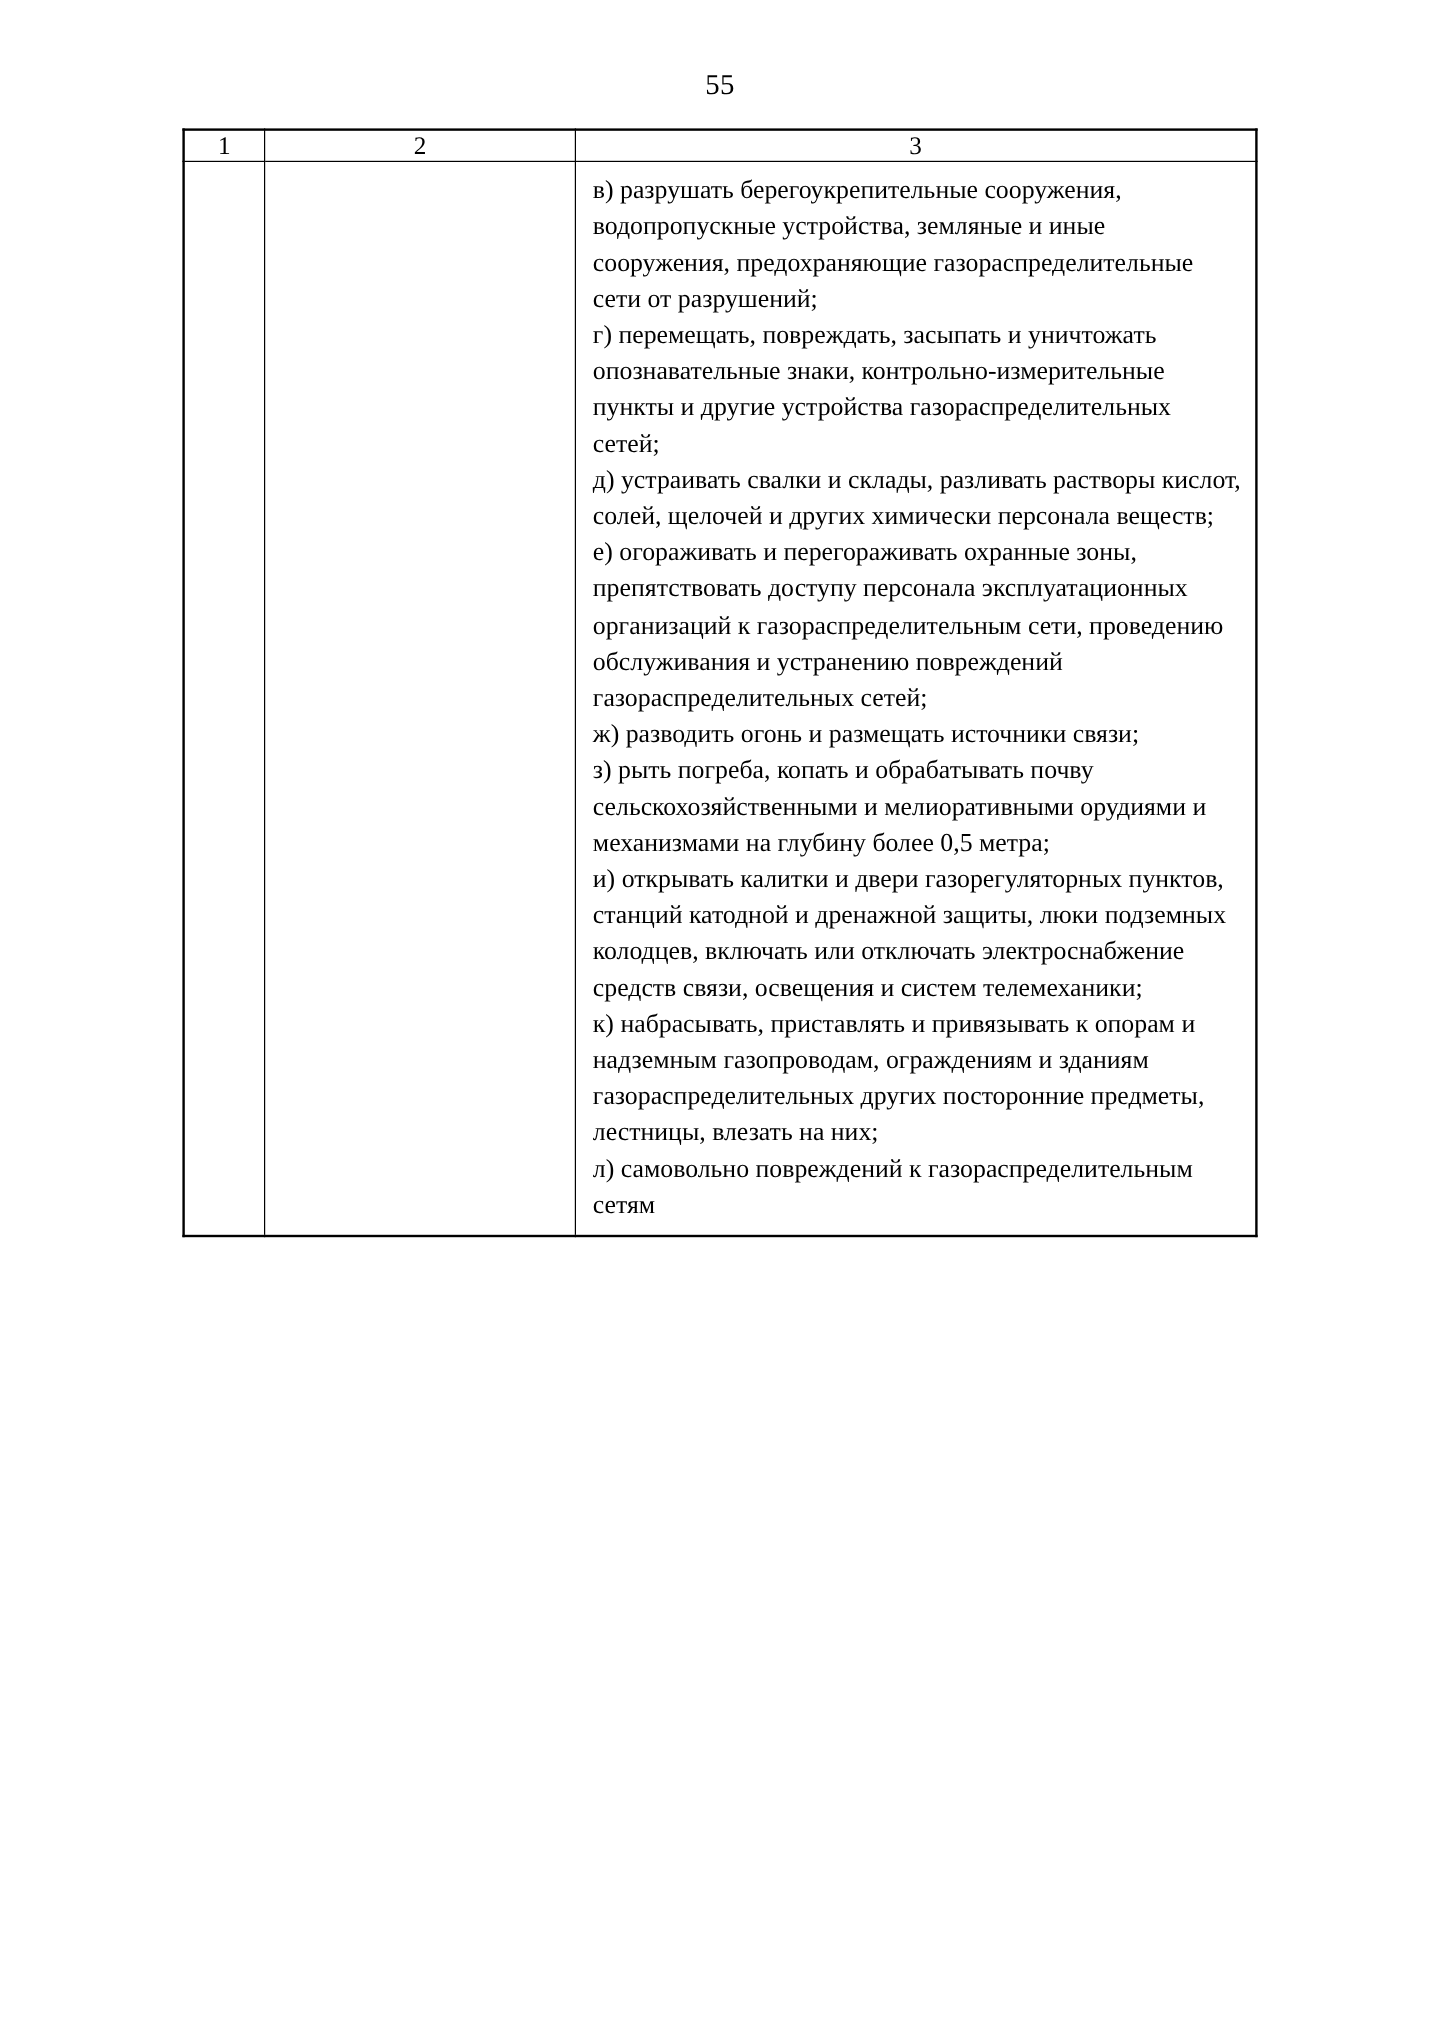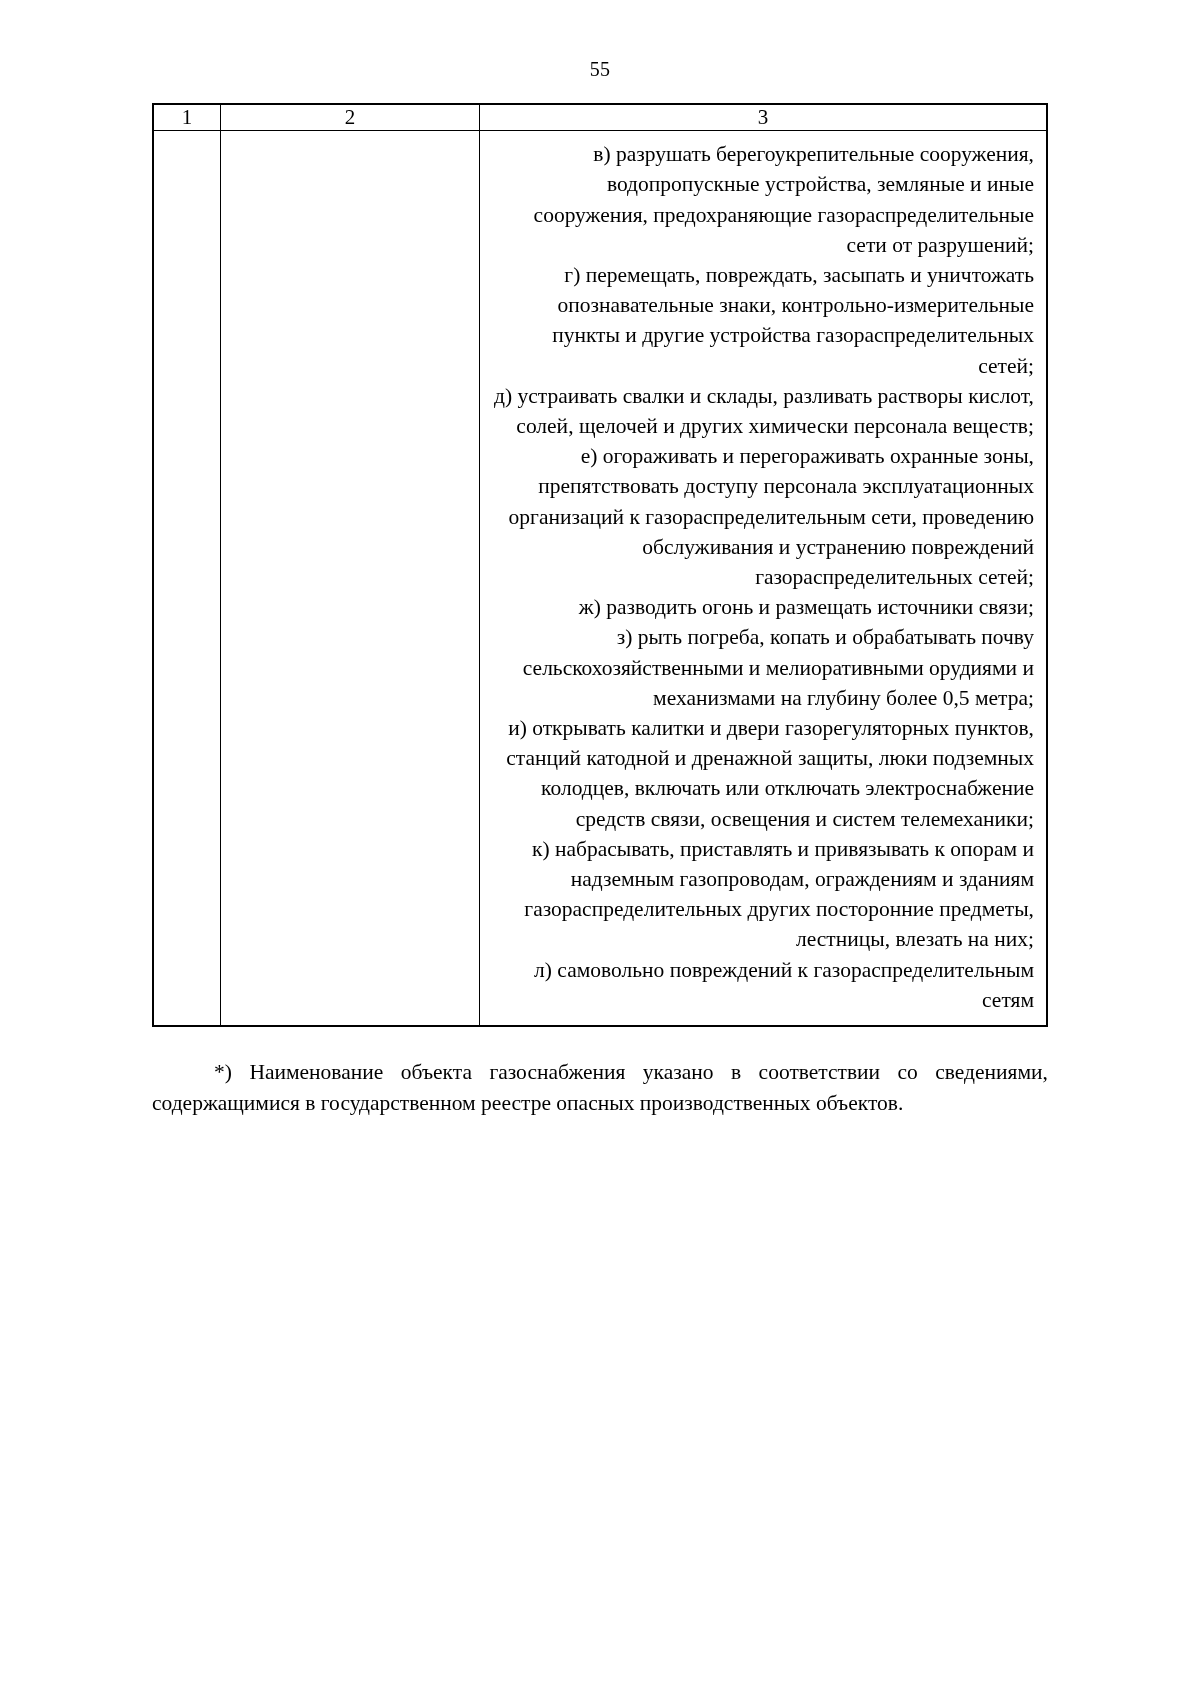--- a/index.html
+++ b/index.html
@@ -17,21 +17,21 @@
   }
   .page {
     position: relative;
     width: 1200px;
     height: 1691px;
     box-sizing: border-box;
     padding: 0;
   }
   .page-number {
     text-align: center;
-    font-size: 20px;
+    font-size: 24px;
     margin-top: 58px;
     margin-bottom: 22px;
     letter-spacing: 0.3px;
   }
   .table-wrap {
     margin: 0 auto;
     width: 896px;
   }
   table.doc-table {
     border-collapse: collapse;
@@ -53,21 +53,21 @@
     text-align: center;
     font-size: 21px;
     line-height: 1.2;
     padding: 6px 0 8px 0;
     vertical-align: middle;
   }
   .cell-body {
     padding: 8px 12px 10px 14px;
     font-size: 21.5px;
     line-height: 1.405;
-    text-align: right;
+    text-align: left;
   }
   .cell-body p {
     margin: 0;
     padding: 0;
   }
   .blank-cell {
     height: 100%;
   }
   .footnote {
     width: 896px;
@@ -116,18 +116,14 @@
               <p>и) открывать калитки и двери газорегуляторных пунктов, станций катодной и дренажной защиты, люки подземных колодцев, включать или отключать электроснабжение средств связи, освещения и систем телемеханики;</p>
               <p>к) набрасывать, приставлять и привязывать к опорам и надземным газопроводам, ограждениям и зданиям газораспределительных других посторонние предметы, лестницы, влезать на них;</p>
               <p>л) самовольно повреждений к газораспределительным сетям</p>
             </div>
           </td>
         </tr>
       </tbody>
     </table>
   </div>
 
-  <div class="footnote">
-    <span class="fn-star">*)</span>
-    <span>Наименование объекта газоснабжения указано в соответствии со сведениями, содержащимися в государственном реестре опасных производственных объектов.</span>
-  </div>
 
 </div>
 
 </body></html>

